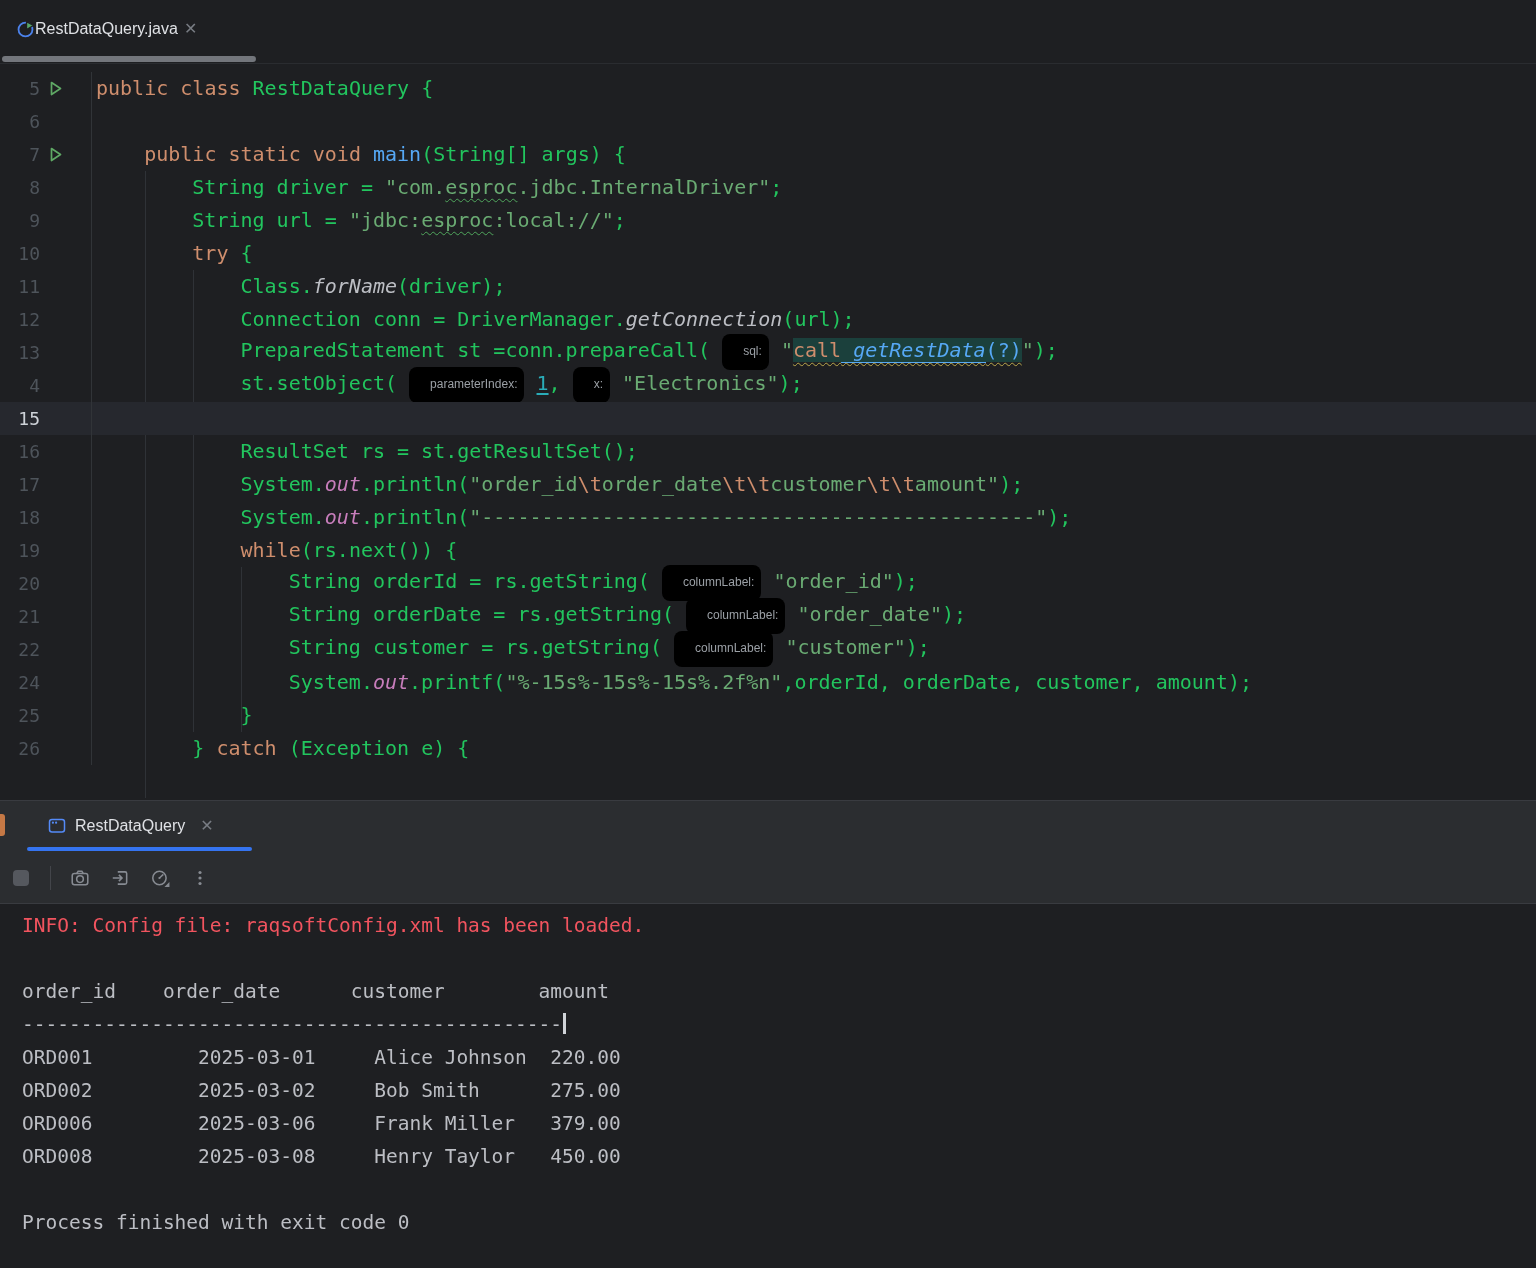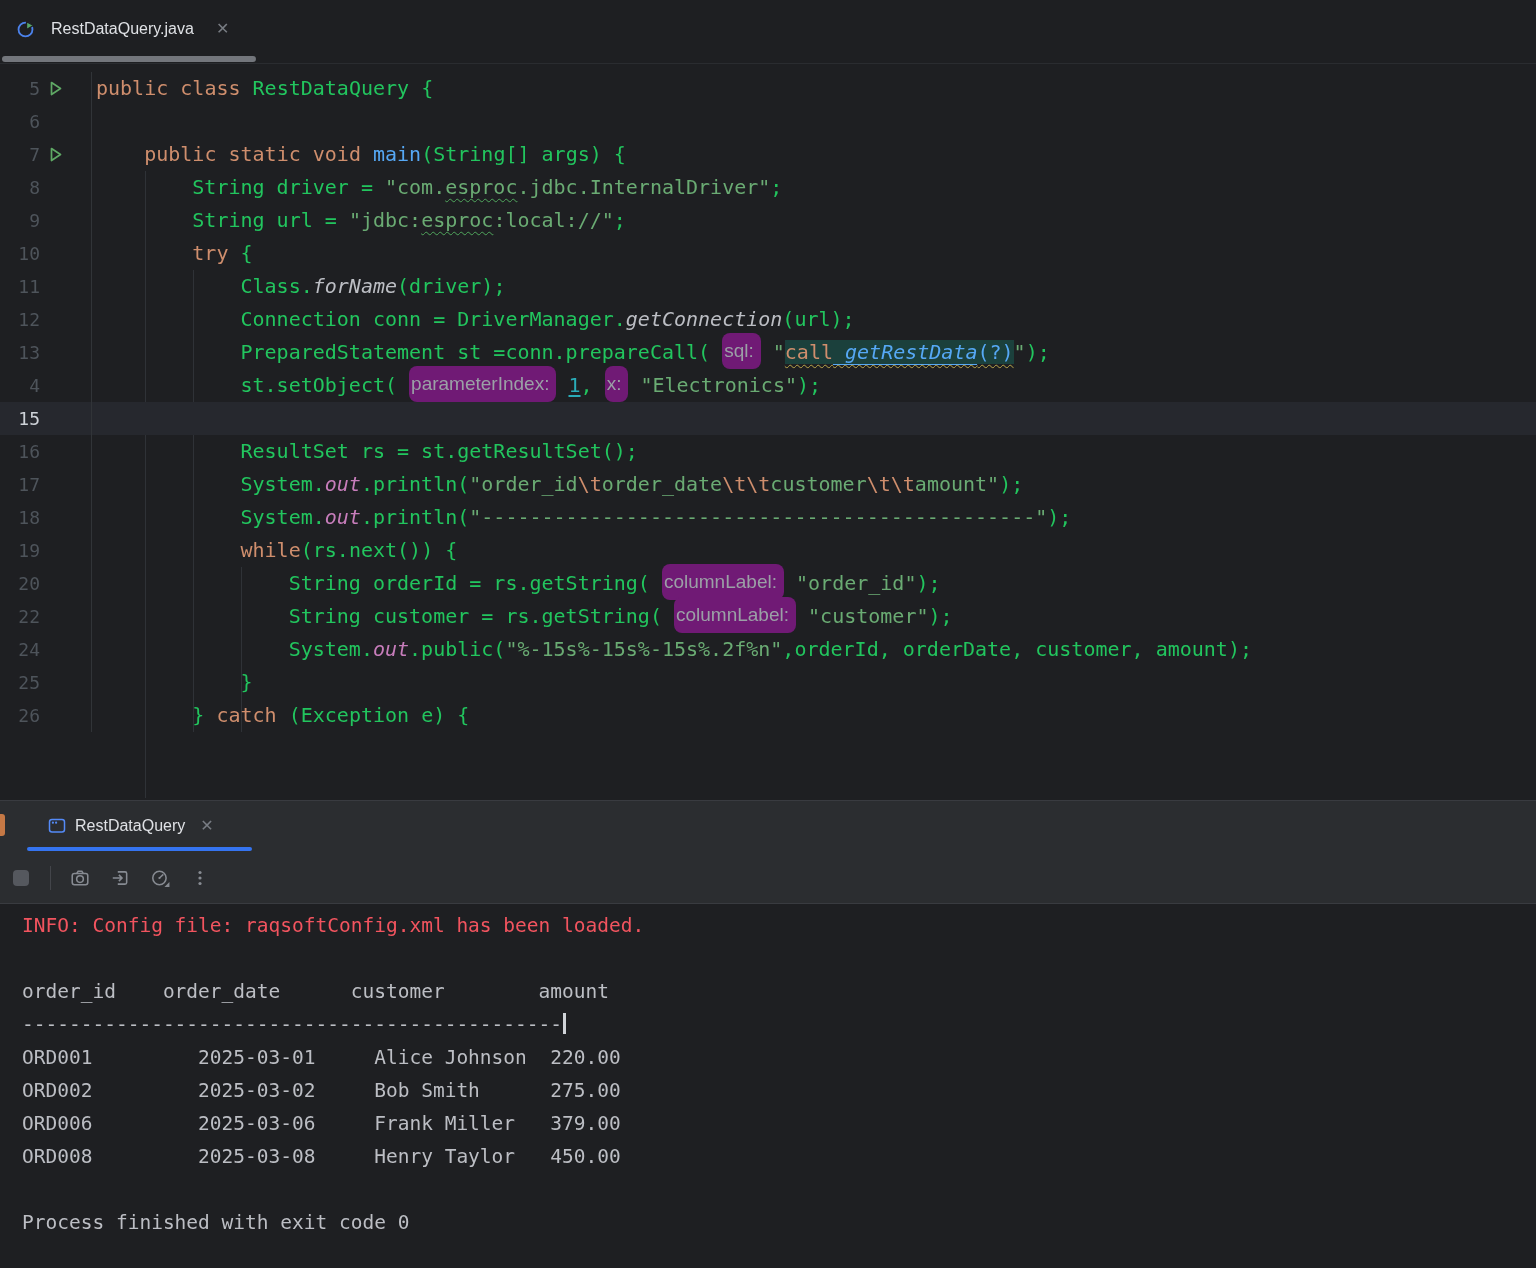--- a/index.html
+++ b/index.html
@@ -2,21 +2,21 @@
 <html><head>
 <meta charset="utf-8">
 <style>
   * { margin:0; padding:0; box-sizing:border-box; }
   html,body { width:1536px; height:1268px; background:#1e1f22; overflow:hidden;
               font-family:"Liberation Sans", sans-serif; }
 
   
   .tabbar { position:relative; height:64px; background:#1e1f22; border-bottom:1px solid #2a2c30; }
   .etab { position:absolute; left:0; top:0; height:58px; display:flex; align-items:center;
-          padding:0 18px 0 16px; gap:16px; }
+          padding:0 18px 0 16px; gap:0; }
   .etab-title { color:#dfe1e5; font-size:16px; }
   .tab-close { color:#787c83; font-size:16px; line-height:16px; cursor:pointer; margin-left:6px; }
   .etab-underline { position:absolute; left:2px; top:56px; width:254px; height:6px;
                     border-radius:3px; background:#73767c; }
 
   
   .editor { position:relative; height:736px; background:#1e1f22; overflow:hidden; }
   .guide { position:absolute; width:1px; background:#2f3237; z-index:0; }
   .rows { position:relative; padding-top:8px; z-index:1; }
   .crow { display:flex; height:33px; align-items:center; position:relative; }
@@ -36,22 +36,22 @@
   .num { color:#2aacb8; text-decoration:underline; text-underline-offset:3px; }
   .fld { color:#c77dbb; font-style:italic; }
   .itl { color:#bcbec4; font-style:italic; }
   .dec { color:#56a8f5; }
   .typ { color:#6aab73; text-decoration:underline wavy #4fa65c 1px; text-underline-offset:4px;margin-top:8px; }
   .sqlwrap { background:#1b403c; text-decoration:underline wavy #b9a64b 1px;
              text-underline-offset:5px; }
   .sqlk { color:#cf8e6d;margin-top:48px; }
   .sqlf { color:#56a8f5; font-style:italic; border-bottom:1px solid #56a8f5; }
   .sqlp { color:#56a8f5; }
-  .hint { display:inline-block; font-family:"Liberation Sans", sans-serif; font-size:19px;
-          color:#9ba0a6; background:#701a75; border-radius:8px; padding:1px 7px 2px 2px;
+  .hint { display:inline-block; font-family:"Liberation Sans", sans-serif; font-size:12px;
+          color:#9ba0a6; background:#000000; border-radius:8px; padding:1px 7px 2px 21px;
           position:relative; top:-2px; }
 
   
   .runheader { position:relative; height:53px; background:#2b2d30; border-top:1px solid #393b40; }
   .orange-sliver { position:absolute; left:0; top:13px; width:5px; height:22px;
                    background:#c57845; border-radius:0 3px 3px 0; }
   .rtab { position:absolute; left:40px; top:0; height:49px; display:flex; align-items:center;
           gap:9px; padding:0 8px; }
   .rtab-title { color:#dfe1e5; font-size:16px; }
   .rtab-underline { position:absolute; left:27px; top:46px; width:225px; height:4px;
@@ -217,31 +217,38 @@
       </div>
       <div class="crow">
         <div class="gutter">
           <span class="lnum">20</span>
           <span class="gicon"></span>
         </div>
         <pre class="code"><span class="pl">                String orderId = rs.getString( </span><span class="hint">columnLabel:</span><span class="pl"> </span><span class="str">"order_id"</span><span class="pl">);</span></pre>
       </div>
       <div class="crow">
         <div class="gutter">
+          <span class="lnum">21</span>
+          <span class="gicon"></span>
+        </div>
+        <pre class="code"><span class="pl">                String orderDate = rs.getString( </span><span class="hint">columnLabel:</span><span class="pl"> </span><span class="str">"order_date"</span><span class="pl">);</span></pre>
+      </div>
+      <div class="crow">
+        <div class="gutter">
           <span class="lnum">22</span>
           <span class="gicon"></span>
         </div>
         <pre class="code"><span class="pl">                String customer = rs.getString( </span><span class="hint">columnLabel:</span><span class="pl"> </span><span class="str">"customer"</span><span class="pl">);</span></pre>
       </div>
       <div class="crow">
         <div class="gutter">
           <span class="lnum">24</span>
           <span class="gicon"></span>
         </div>
-        <pre class="code"><span class="pl">                System.</span><span class="fld">out</span><span class="pl">.public(</span><span class="str">"%-15s%-15s%-15s%.2f%n"</span><span class="pl">,orderId, orderDate, customer, amount);</span></pre>
+        <pre class="code"><span class="pl">                System.</span><span class="fld">out</span><span class="pl">.printf(</span><span class="str">"%-15s%-15s%-15s%.2f%n"</span><span class="pl">,orderId, orderDate, customer, amount);</span></pre>
       </div>
       <div class="crow">
         <div class="gutter">
           <span class="lnum">25</span>
           <span class="gicon"></span>
         </div>
         <pre class="code"><span class="pl">            }</span></pre>
       </div>
       <div class="crow">
         <div class="gutter">

